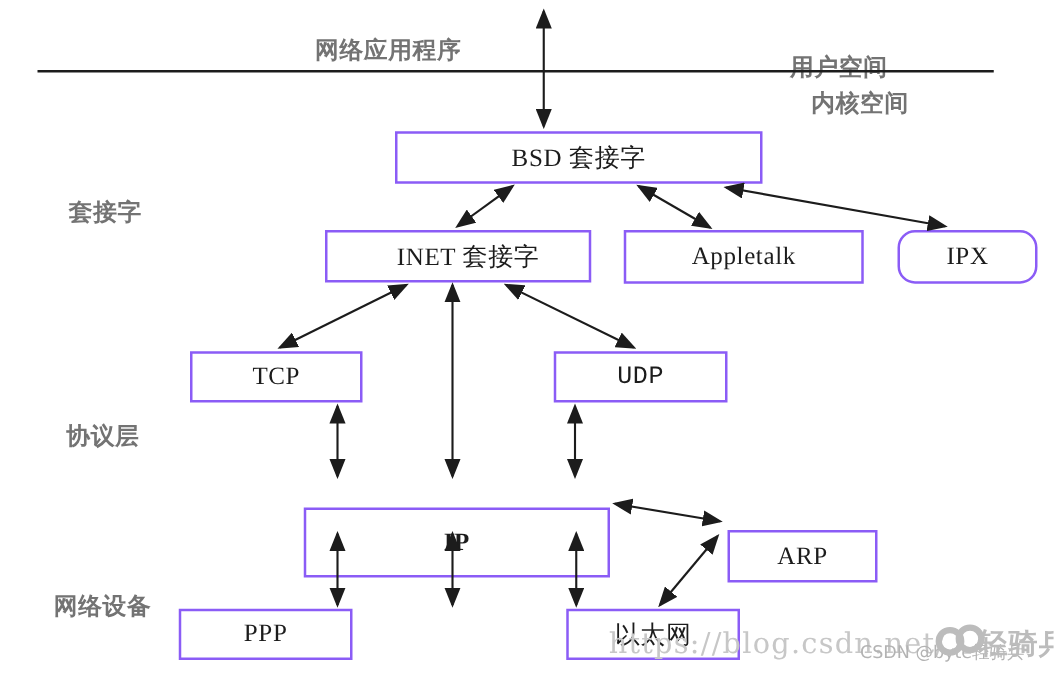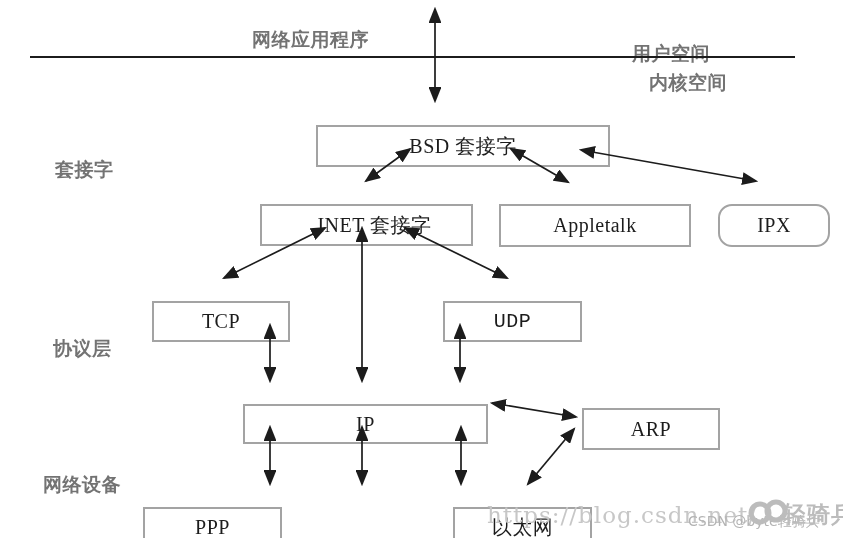--- a/index.html
+++ b/index.html
@@ -19,25 +19,24 @@
     white-space:nowrap;
   }
   .separator{
     position:absolute;
     left:30px;top:56px;
     width:765px;height:0;
     border-top:2px solid #1c1c1c;
   }
   .box{
     position:absolute;
-    border:2px solid #a3a3a3;
+    border:2px solid #8b5cf6;
     background:#ffffff;
     display:flex;align-items:center;justify-content:center;
     box-sizing:border-box;
-    margin-top:20px;
   }
   .box span{
     color:#1c1c1c;
     font-size:20px;
     letter-spacing:0.5px;
     white-space:nowrap;
   }
   #arrows{
     position:absolute;left:0;top:0;width:843px;height:538px;
     pointer-events:none;
@@ -104,24 +103,24 @@
   </div>
   <div class="box" style="left:718px;top:184px;width:112px;height:43px;border-radius:14px;">
     <span>IPX</span>
   </div>
   <div class="box" style="left:152px;top:281px;width:138px;height:41px;">
     <span>TCP</span>
   </div>
   <div class="box" style="left:443px;top:281px;width:139px;height:41px;font-family:Liberation Mono, monospace;">
     <span>UDP</span>
   </div>
-  <div class="box" style="left:243px;top:384px;width:245px;height:40px;">
+  <div class="box" style="left:243px;top:406px;width:245px;height:56px;font-weight:bold;">
     <span>IP</span>
   </div>
-  <div class="box" style="left:582px;top:388px;width:138px;height:42px;">
+  <div class="box" style="left:582px;top:424px;width:120px;height:42px;">
     <span>ARP</span>
   </div>
   <div class="box" style="left:143px;top:487px;width:139px;height:41px;">
     <span>PPP</span>
   </div>
   <div class="box" style="left:453px;top:487px;width:139px;height:41px;">
     <span>以太网</span>
   </div>
 
   <svg id="arrows" viewBox="0 0 843 538">

